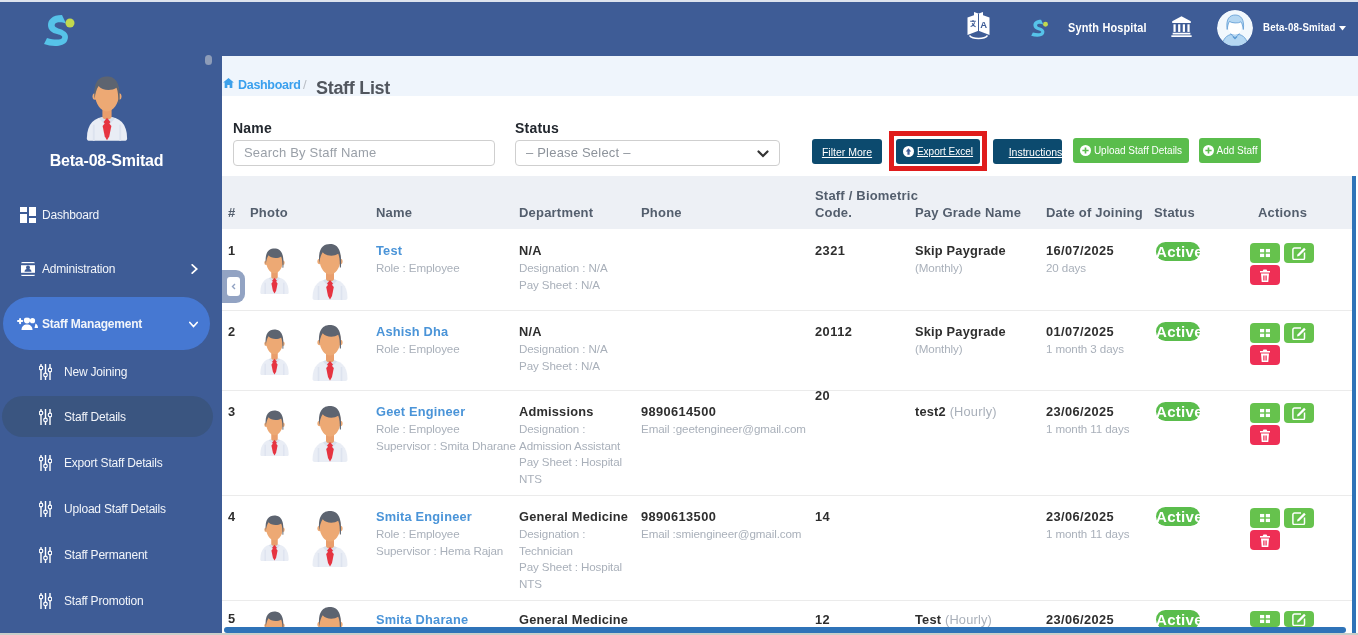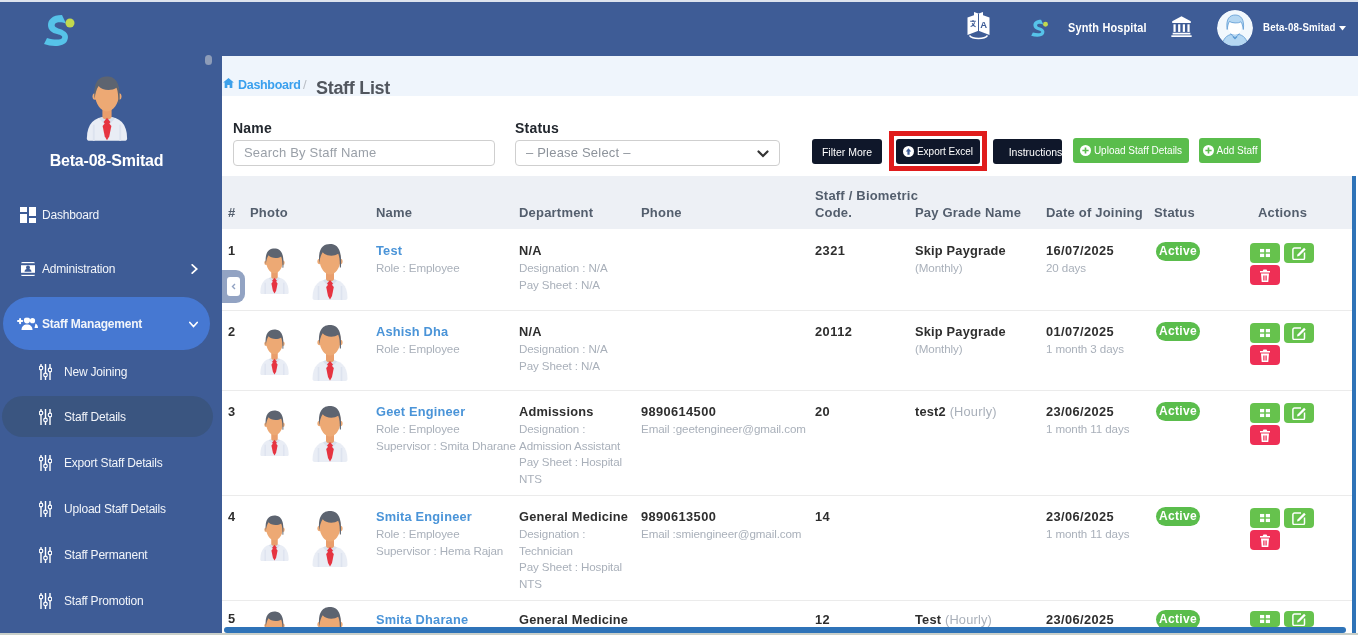--- a/index.html
+++ b/index.html
@@ -16,29 +16,29 @@
 .mi .ico { position:absolute; left:20px; top:50%; transform:translateY(-50%); width:16px; height:16px; }
 .sub .txt { left:64px; font-size:12px; }
 .sub .ico { left:39px; width:13px; height:17px; }
 #pill-sm { left:3px; top:297px; width:207px; height:53px; background:#4678d2; border-radius:27px; }
 #pill-sd { left:2px; top:396px; width:211px; height:41px; background:#3a5580; border-radius:21px; }
 .chev { position:absolute; }
 #crumbband { left:222px; top:56px; width:1136px; height:40px; background:#eff5fc; }
 .lbl { position:absolute; font-size:14px; font-weight:bold; color:#22272e; letter-spacing:.2px; }
 .field { position:absolute; background:#fff; border:1px solid #cfcfcf; border-radius:4px; height:26px; font-size:13px; color:#9aa0a8; line-height:24px; padding-left:10px; letter-spacing:.2px; }
 .btn { position:absolute; height:25px; border-radius:3px; color:#fff; font-size:11px; letter-spacing:0; display:flex; align-items:center; justify-content:center; white-space:nowrap; gap:4px; }
-.btn-blue { background:#0f172a; }
+.btn-blue { background:#0c4a6e;text-decoration:underline; }
 .btn-green { background:#5abd4c; }
 #thead { left:222px; top:176px; width:1130px; height:53px; background:#edf0f5; }
 .th { position:absolute; font-size:13px; font-weight:bold; color:#535e6d; letter-spacing:.2px; line-height:17px; }
 .row { position:absolute; left:222px; width:1130px; background:#fff; border-bottom:1px solid #ebebeb; }
 .bld { position:absolute; font-size:12.8px; font-weight:bold; color:#2e2e2e; letter-spacing:.2px; white-space:nowrap; }
 .gry { position:absolute; font-size:11.6px; color:#a9b0ba; letter-spacing:-0.1px; white-space:nowrap; line-height:16.6px; }
 .lnk { position:absolute; font-size:12.8px; font-weight:bold; color:#4a94d8; letter-spacing:.2px; white-space:nowrap; }
-.pill { position:absolute; width:44px; height:19px; background:#5abd4c; border-radius:10px; color:#fff; font-size:12px; font-weight:bold; text-align:center; line-height:19px; letter-spacing:.3px; }
+.pill { position:absolute; width:44px; height:19px; background:#5abd4c; border-radius:10px; color:#fff; font-size:15px; font-weight:bold; text-align:center; line-height:19px; letter-spacing:.3px; }
 .abtn { position:absolute; width:30px; height:20px; border-radius:4px; }
 .abtn svg { position:absolute; left:50%; top:50%; transform:translate(-50%,-50%); }
 .g { background:#66c24d; }
 .r { background:#ee2f55; }
 #hbar { left:224px; top:627px; width:1122px; height:6px; background:#2e73b8; border-radius:3px; }
 #vbar { left:1352px; top:176px; width:4px; height:459px; background:#2e73b8; }
 #botline { left:0; top:633px; width:1358px; height:2px; background:#c9cfc9; }
 #collapse { left:222px; top:270px; width:23px; height:33px; background:#92a3c3; border-radius:0 9px 9px 0; }
 #collapse .sq { position:absolute; left:5px; top:7px; width:13px; height:19px; background:#fff; border-radius:3px; }
 </style>
@@ -334,21 +334,21 @@
   </svg>
 <svg class="abs" style="left:310px; top:404px;" width="40" height="58" viewBox="0 0 40 58">
     <use href="#avatar"></use>
   </svg>
 <div class="lnk" style="left:376px; top:404px;">Geet Engineer</div>
 <div class="gry" style="left:376px; top:421px;">Role : Employee<br>Supervisor : Smita Dharane</div>
 <div class="bld" style="left:519px; top:404px;">Admissions</div>
 <div class="gry" style="left:519px; top:421px;">Designation :<br>Admission Assistant<br>Pay Sheet : Hospital<br>NTS</div>
 <div class="bld" style="left:641px; top:404px; letter-spacing:.4px;">9890614500</div>
 <div class="gry" style="left:641px; top:421px;">Email :geetengineer@gmail.com</div>
-<div class="bld" style="left:815px; top:404px; letter-spacing:.5px;">20</div>
+<div class="bld" style="left:815px; top:388px; letter-spacing:.5px;">20</div>
 <div class="bld" style="left:915px; top:404px;">test2 <span style="color:#a9b0ba; font-weight:normal;">(Hourly)</span></div>
 <div class="bld" style="left:1046px; top:404px; letter-spacing:.4px;">23/06/2025</div>
 <div class="gry" style="left:1046px; top:421px;">1 month 11 days</div>
 <div class="pill" style="left:1156px; top:402px;">Active</div>
 <div class="abtn g" style="left:1250px; top:403px;">
     <svg width="10" height="9" viewBox="0 0 10 8.2">
       <use href="#tblico"></use>
     </svg>
   </div>
 <div class="abtn g" style="left:1284px; top:403px;">

